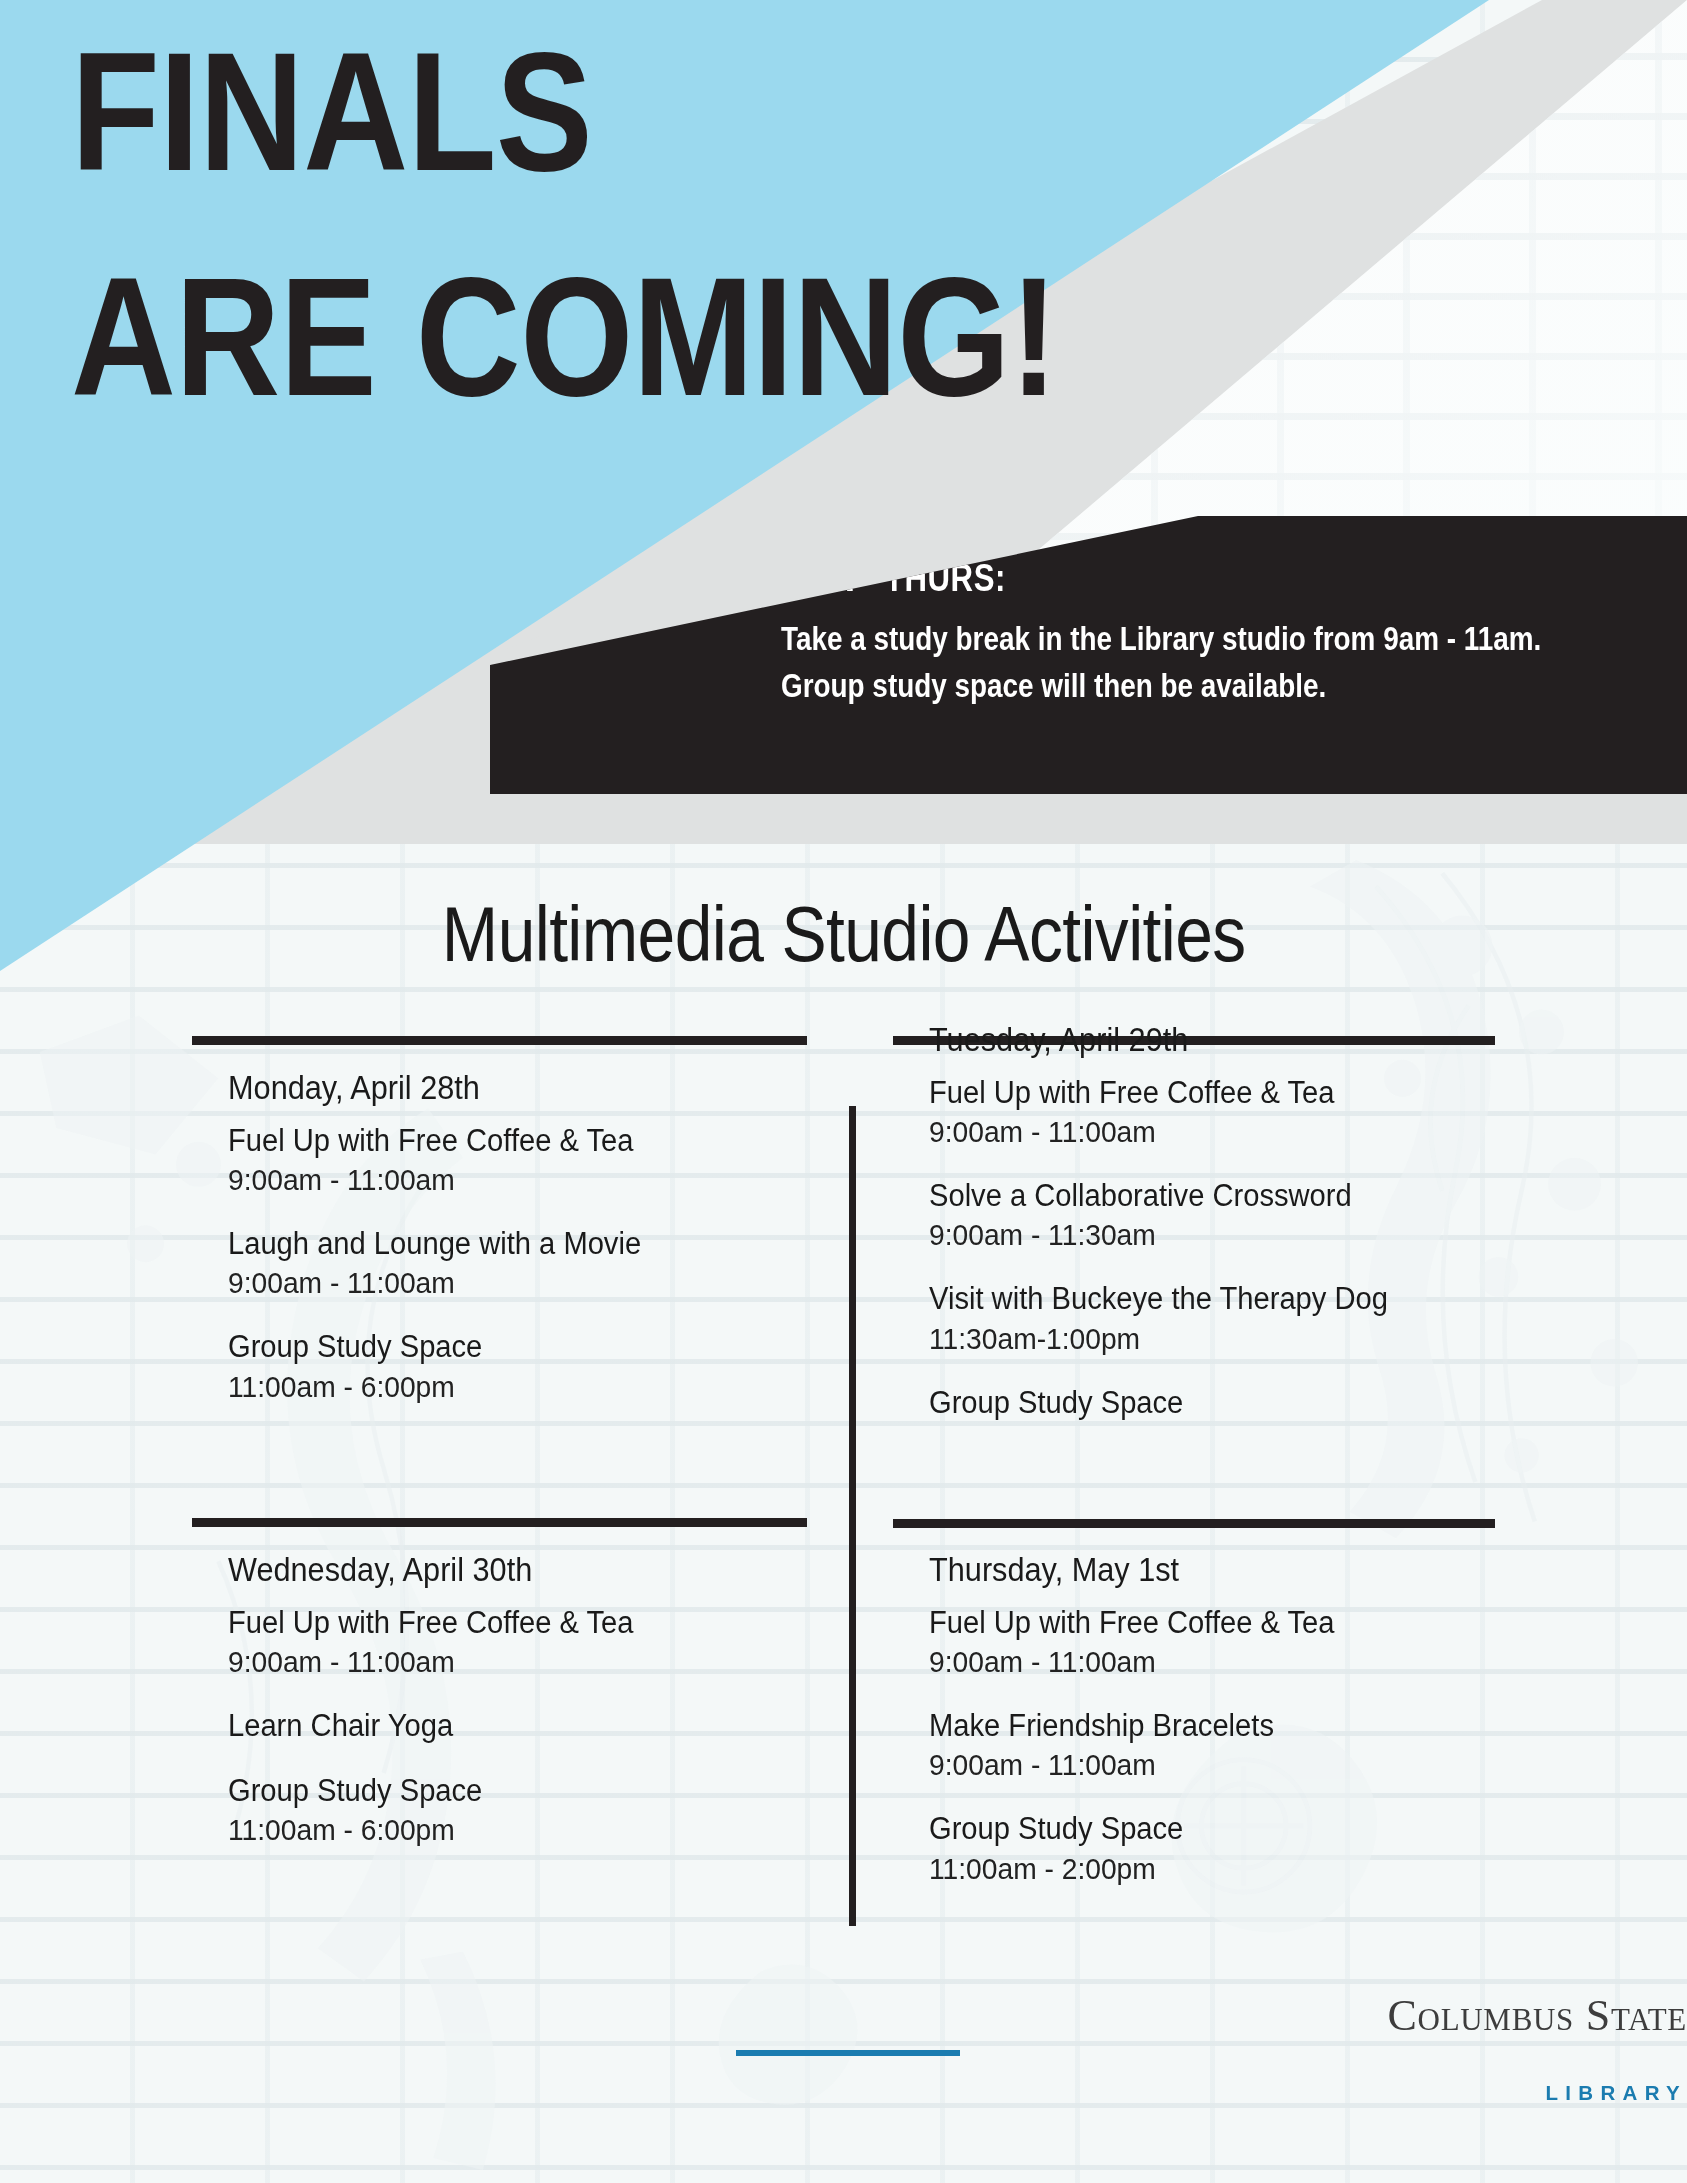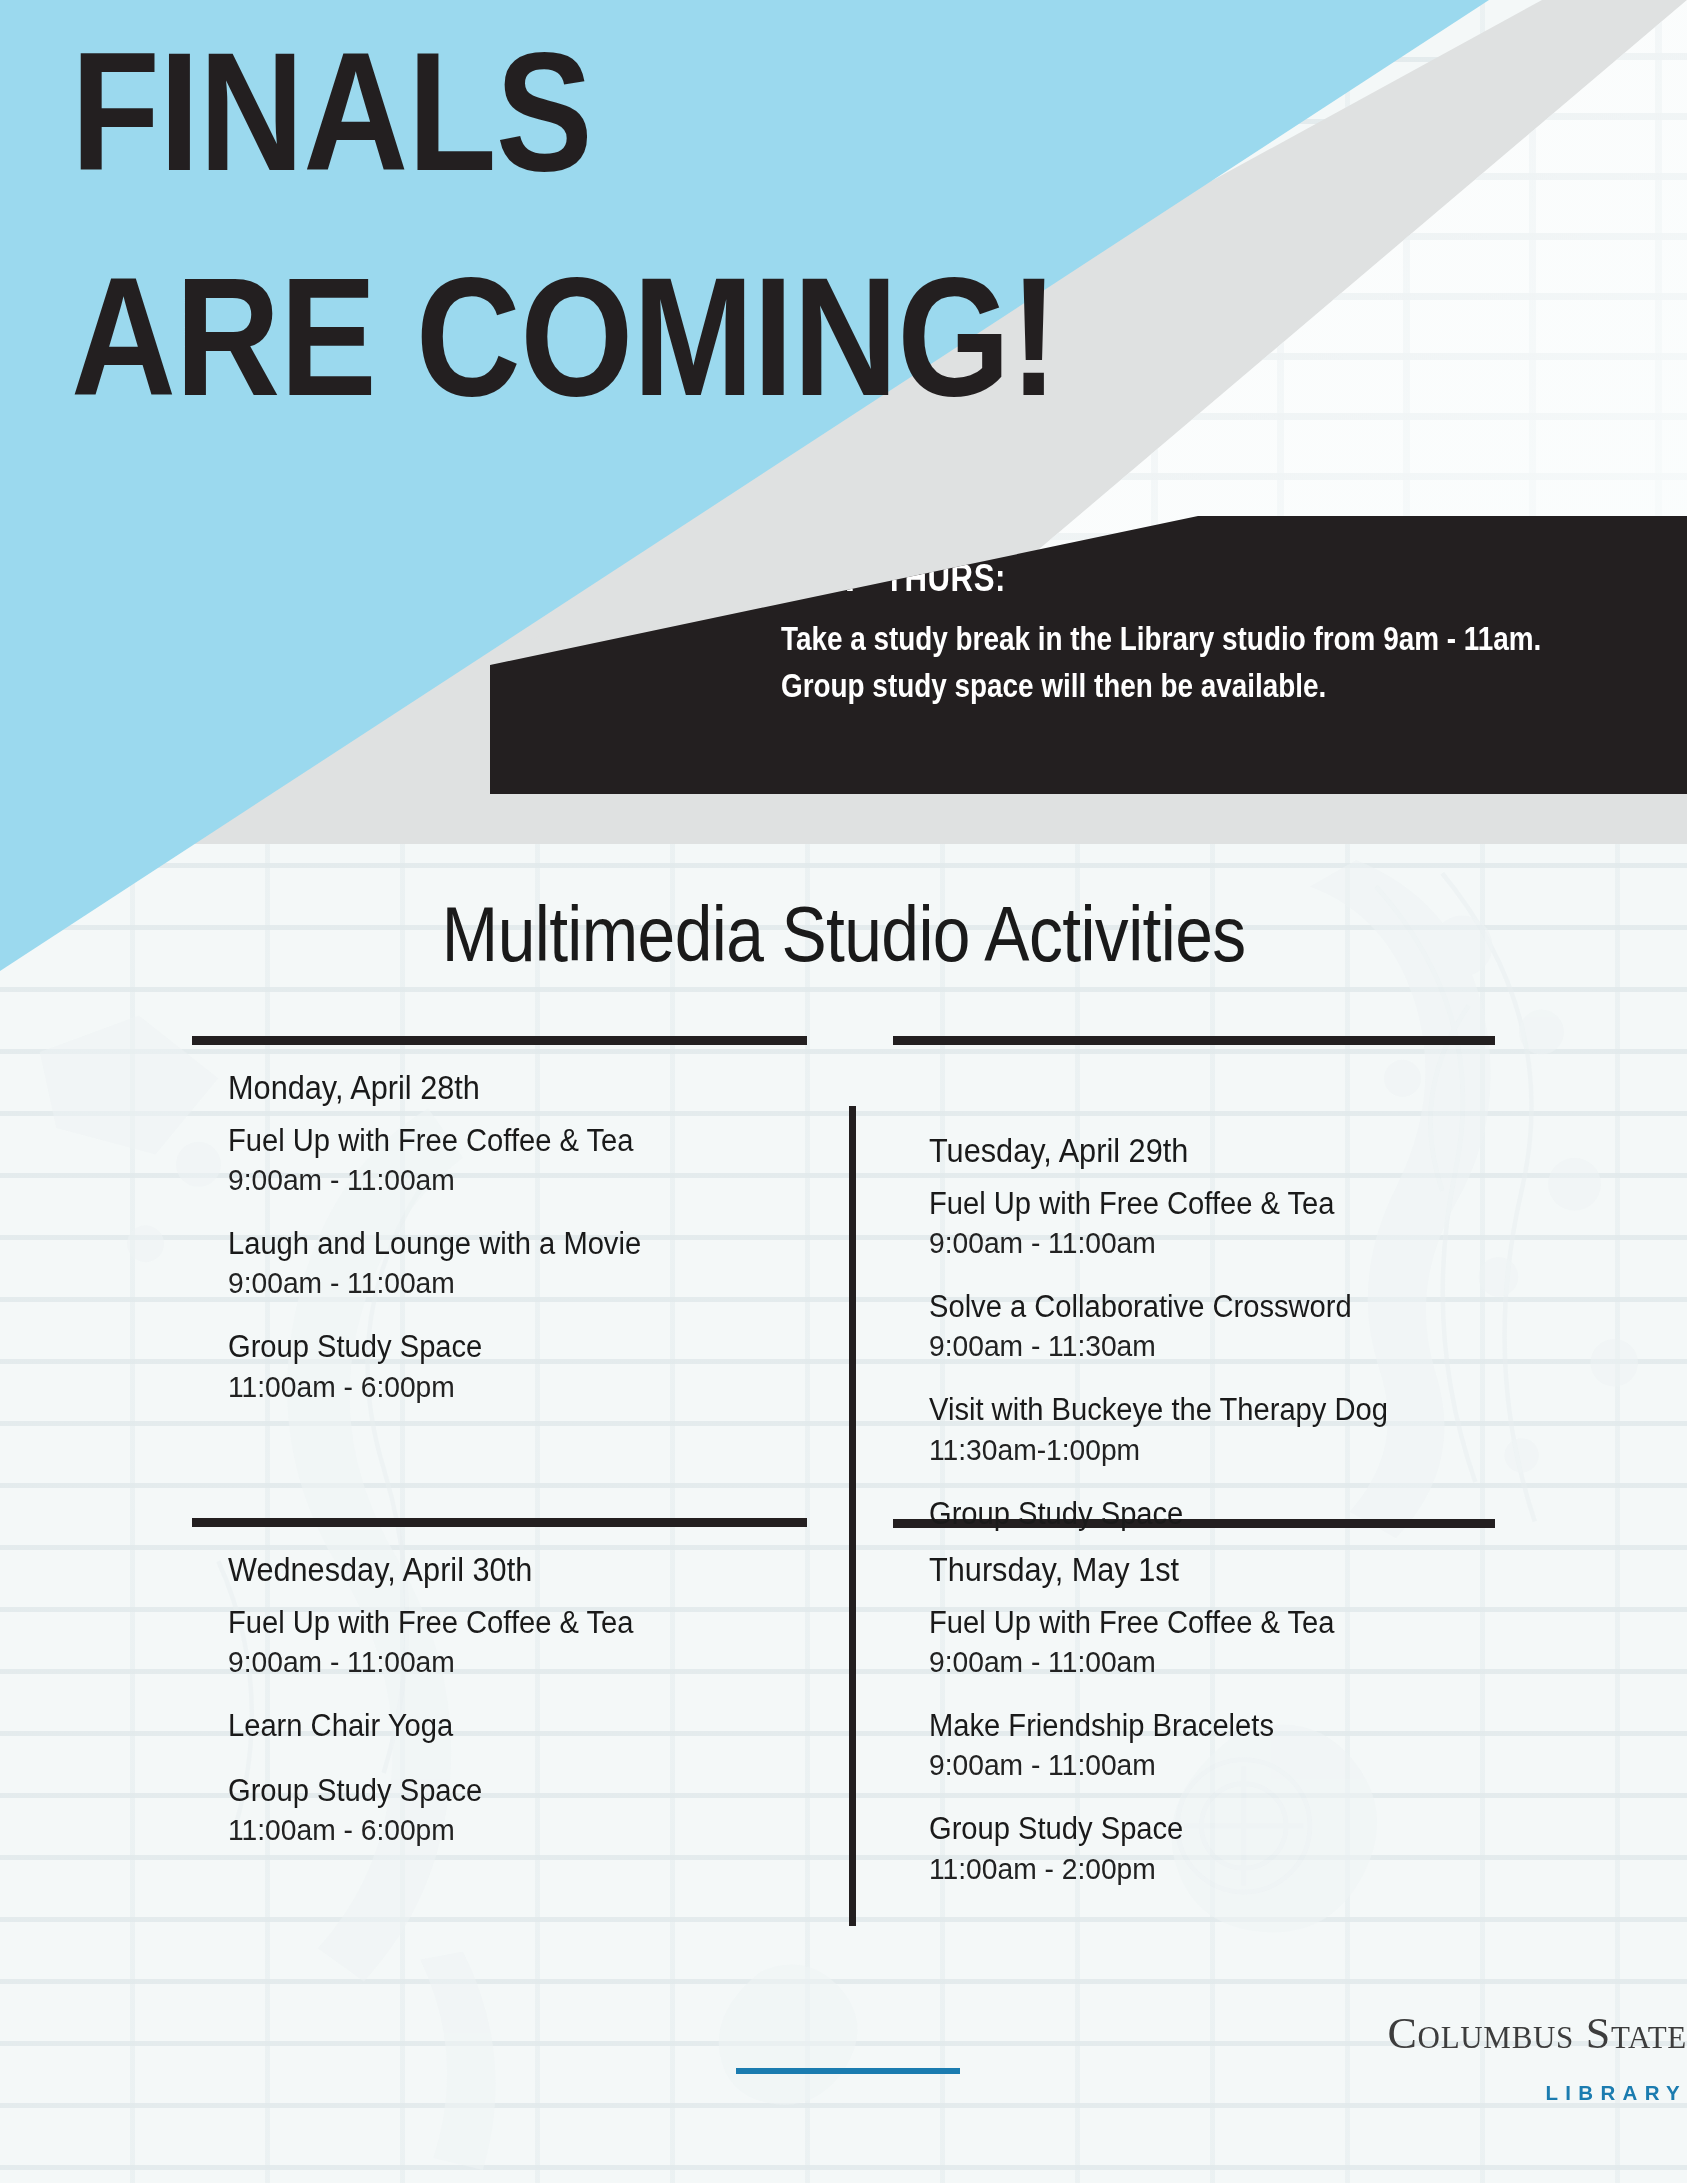--- a/index.html
+++ b/index.html
@@ -260,21 +260,21 @@
     top: 1036px;
     width: 602px;
     height: 8.6px;
     background: #231f20;
     z-index: 10;
   }
 
   
   .col-block { position: absolute; z-index: 10; }
   .c-mon  { left: 192px;  top: 1052px; width: 629px; }
-  .c-tue  { left: 893px; top: 1115px; width: 629px; }
+  .c-tue  { left: 893px; top: 1004px; width: 629px; }
   .c-wed  { left: 192px;  top: 1534px; width: 629px; }
   .c-thu  { left: 893px; top: 1534px; width: 629px; }
 
   
   .logo {
     position: absolute;
     left: 8px; right: 0;
     bottom: 78px;
     text-align: right;
     z-index: 10;
@@ -289,21 +289,21 @@
   }
   .logo-word .cap { font-size: 44px; }
   .logo-word .sc  { font-size: 31px; }
   .logo-rule {
     width: 224px;
     height: 6px;
     background: #1b7cb0;
     margin: 12px auto 0 auto;
   }
   .logo-sub {
-    margin-top: 7px;
+    margin-top: 25px;
     font-family: "Liberation Sans Narrow", "Liberation Sans", sans-serif;
     font-weight: 700;
     font-size: 20.5px;
     letter-spacing: 7.3px;
     color: #1b7cb0;
     text-indent: 7.3px;
   }
 </style>
 </head>
 <body>

